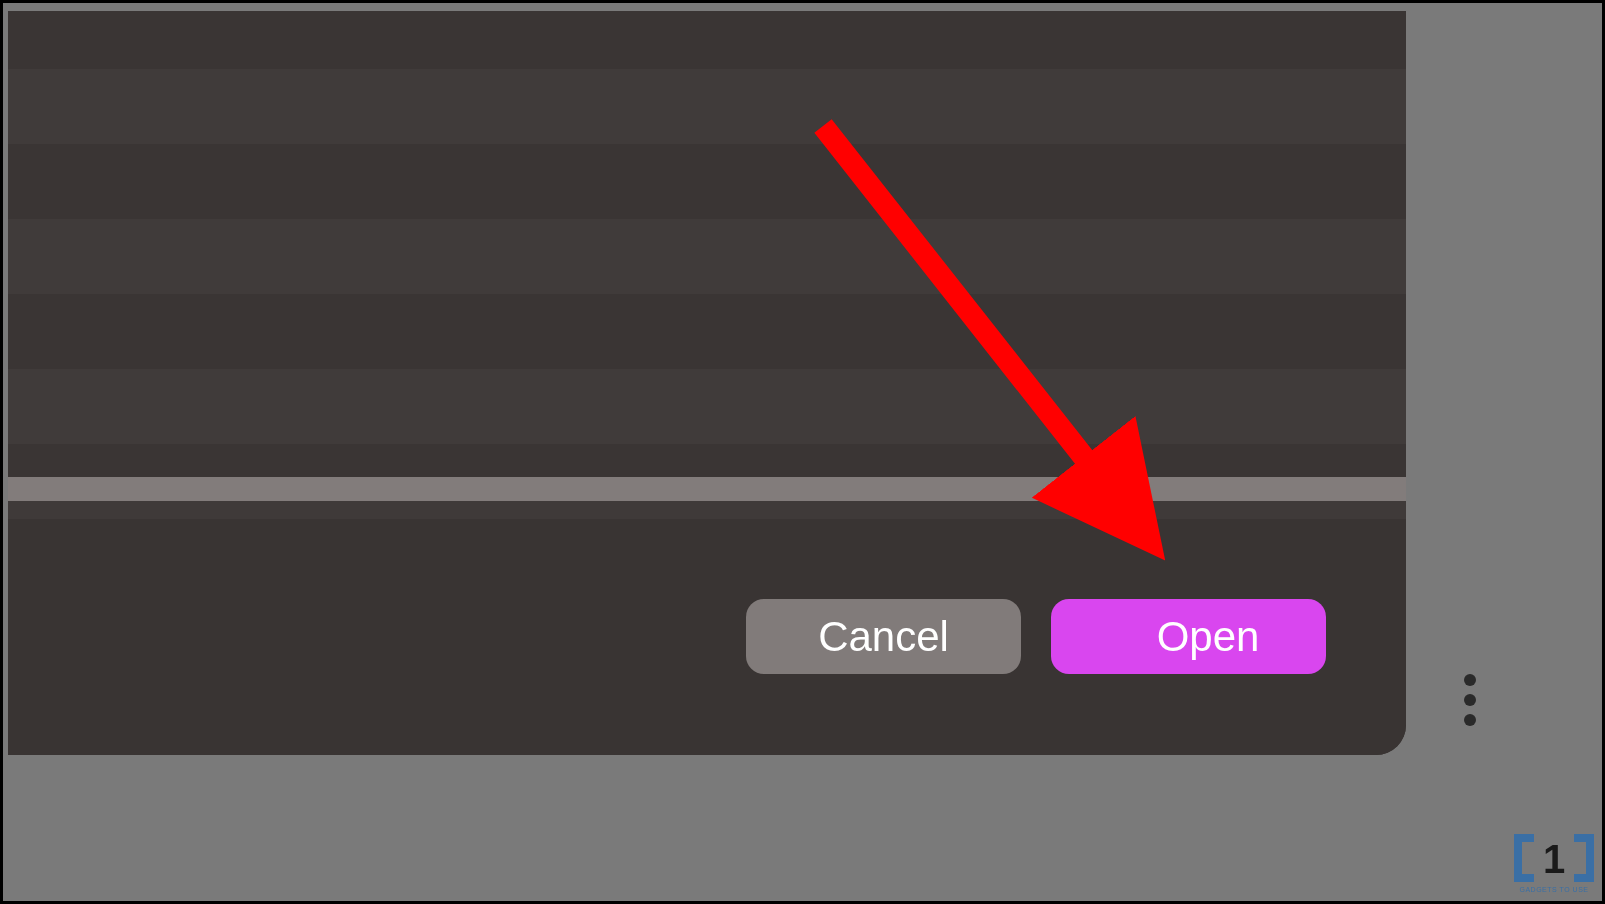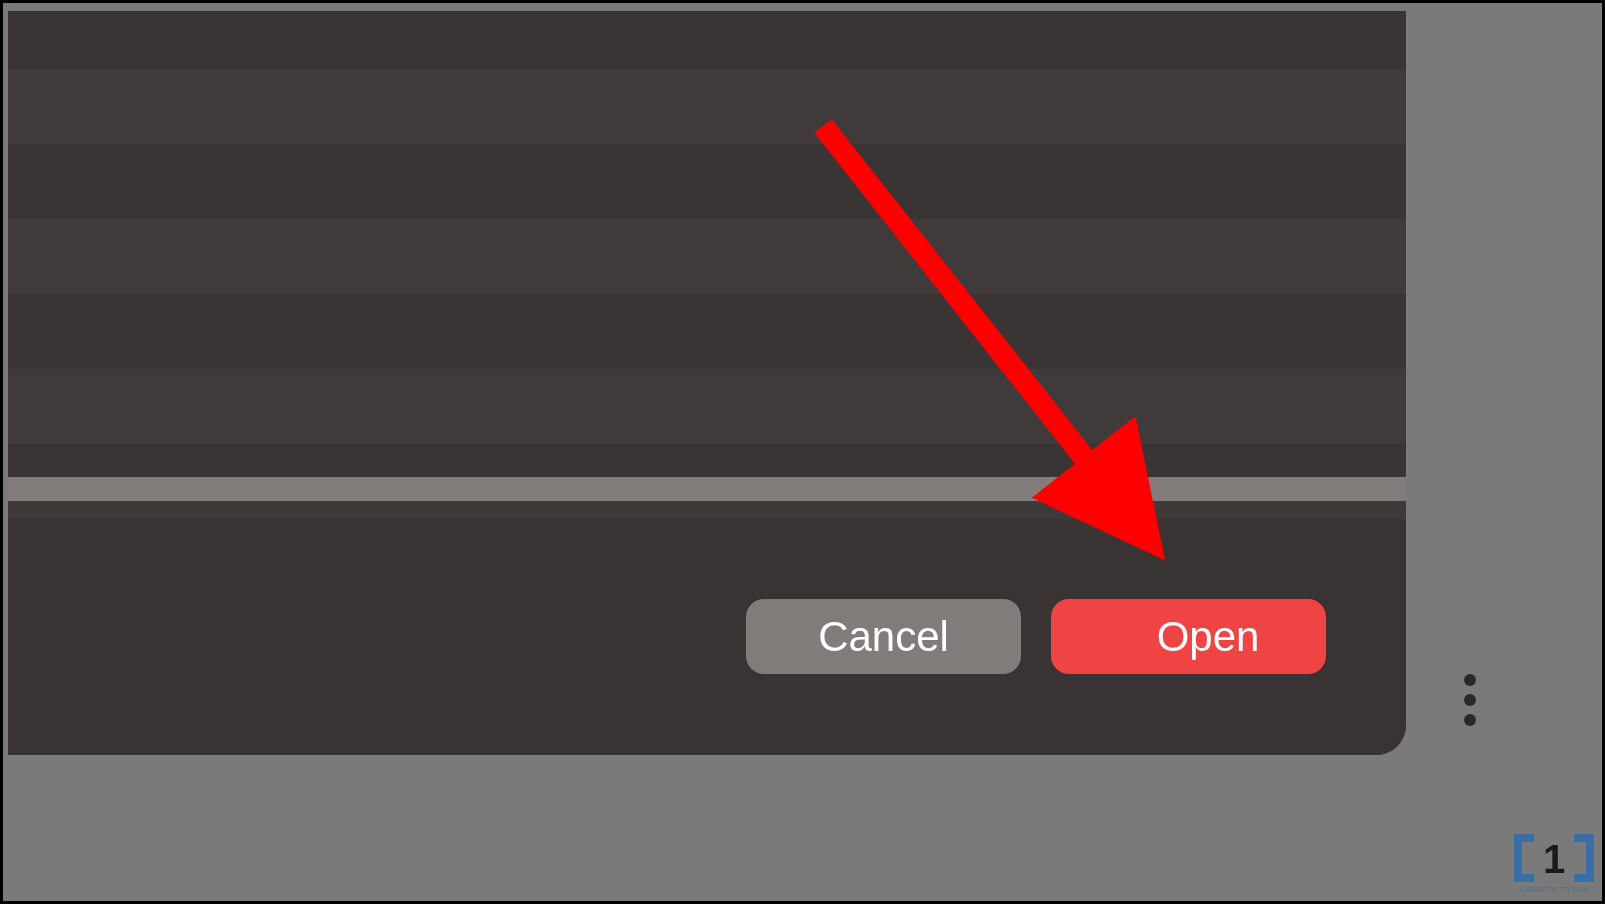--- a/index.html
+++ b/index.html
@@ -102,21 +102,21 @@
       justify-content: center;
     }
     
     .btn-cancel {
       background: #817b7a;
       color: #ffffff;
       text-align: right;
     }
     
     .btn-open {
-      background: #ef4444;
+      background: #d946ef;
       color: #ffffff;
       padding-left: 39px;
     }
     
     .arrow {
       position: absolute;
       left: 810px;
       top: 113px;
       pointer-events: none;
       z-index: 100;

